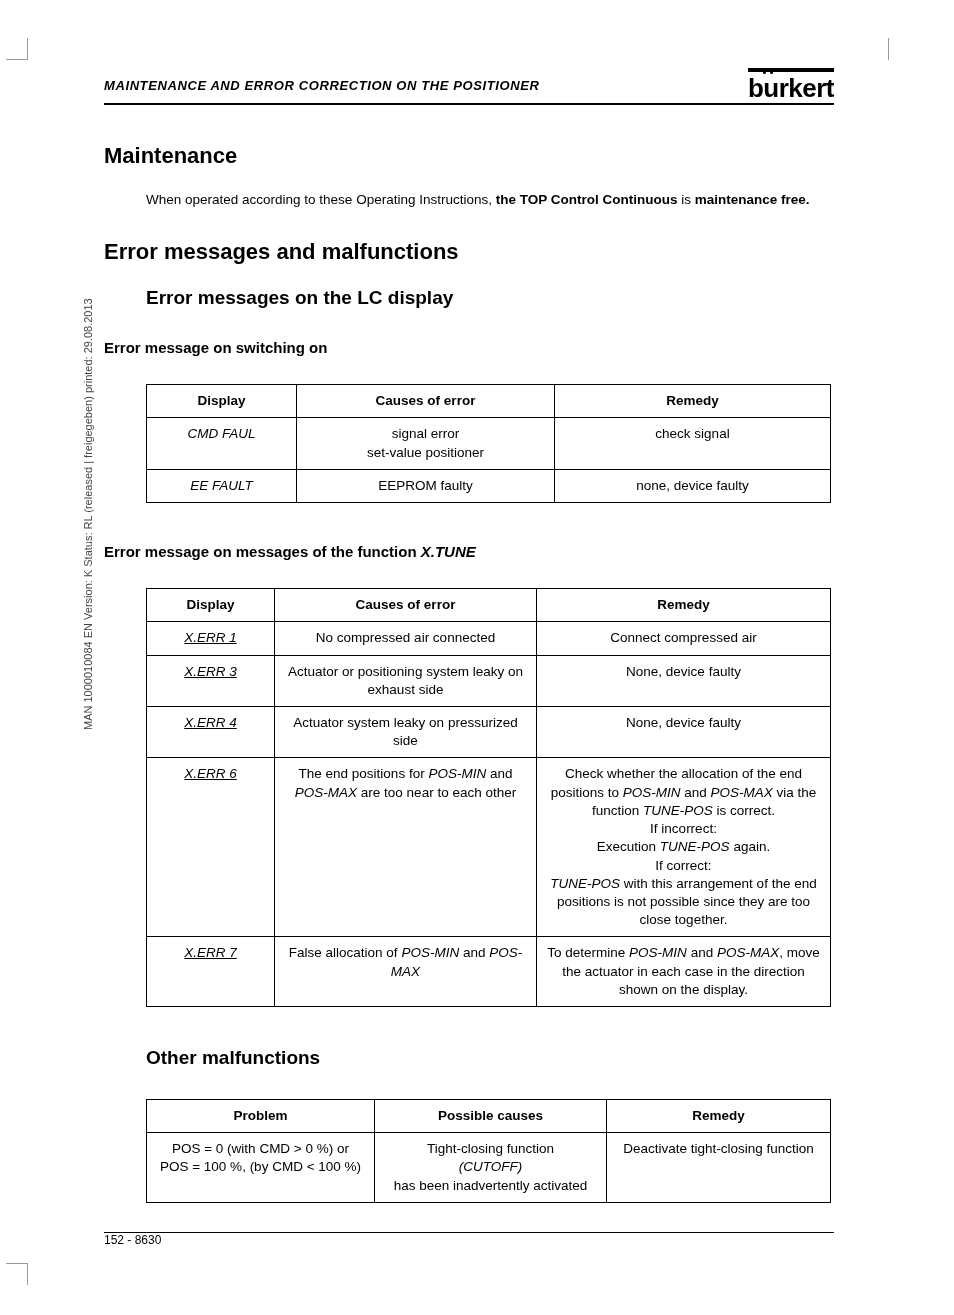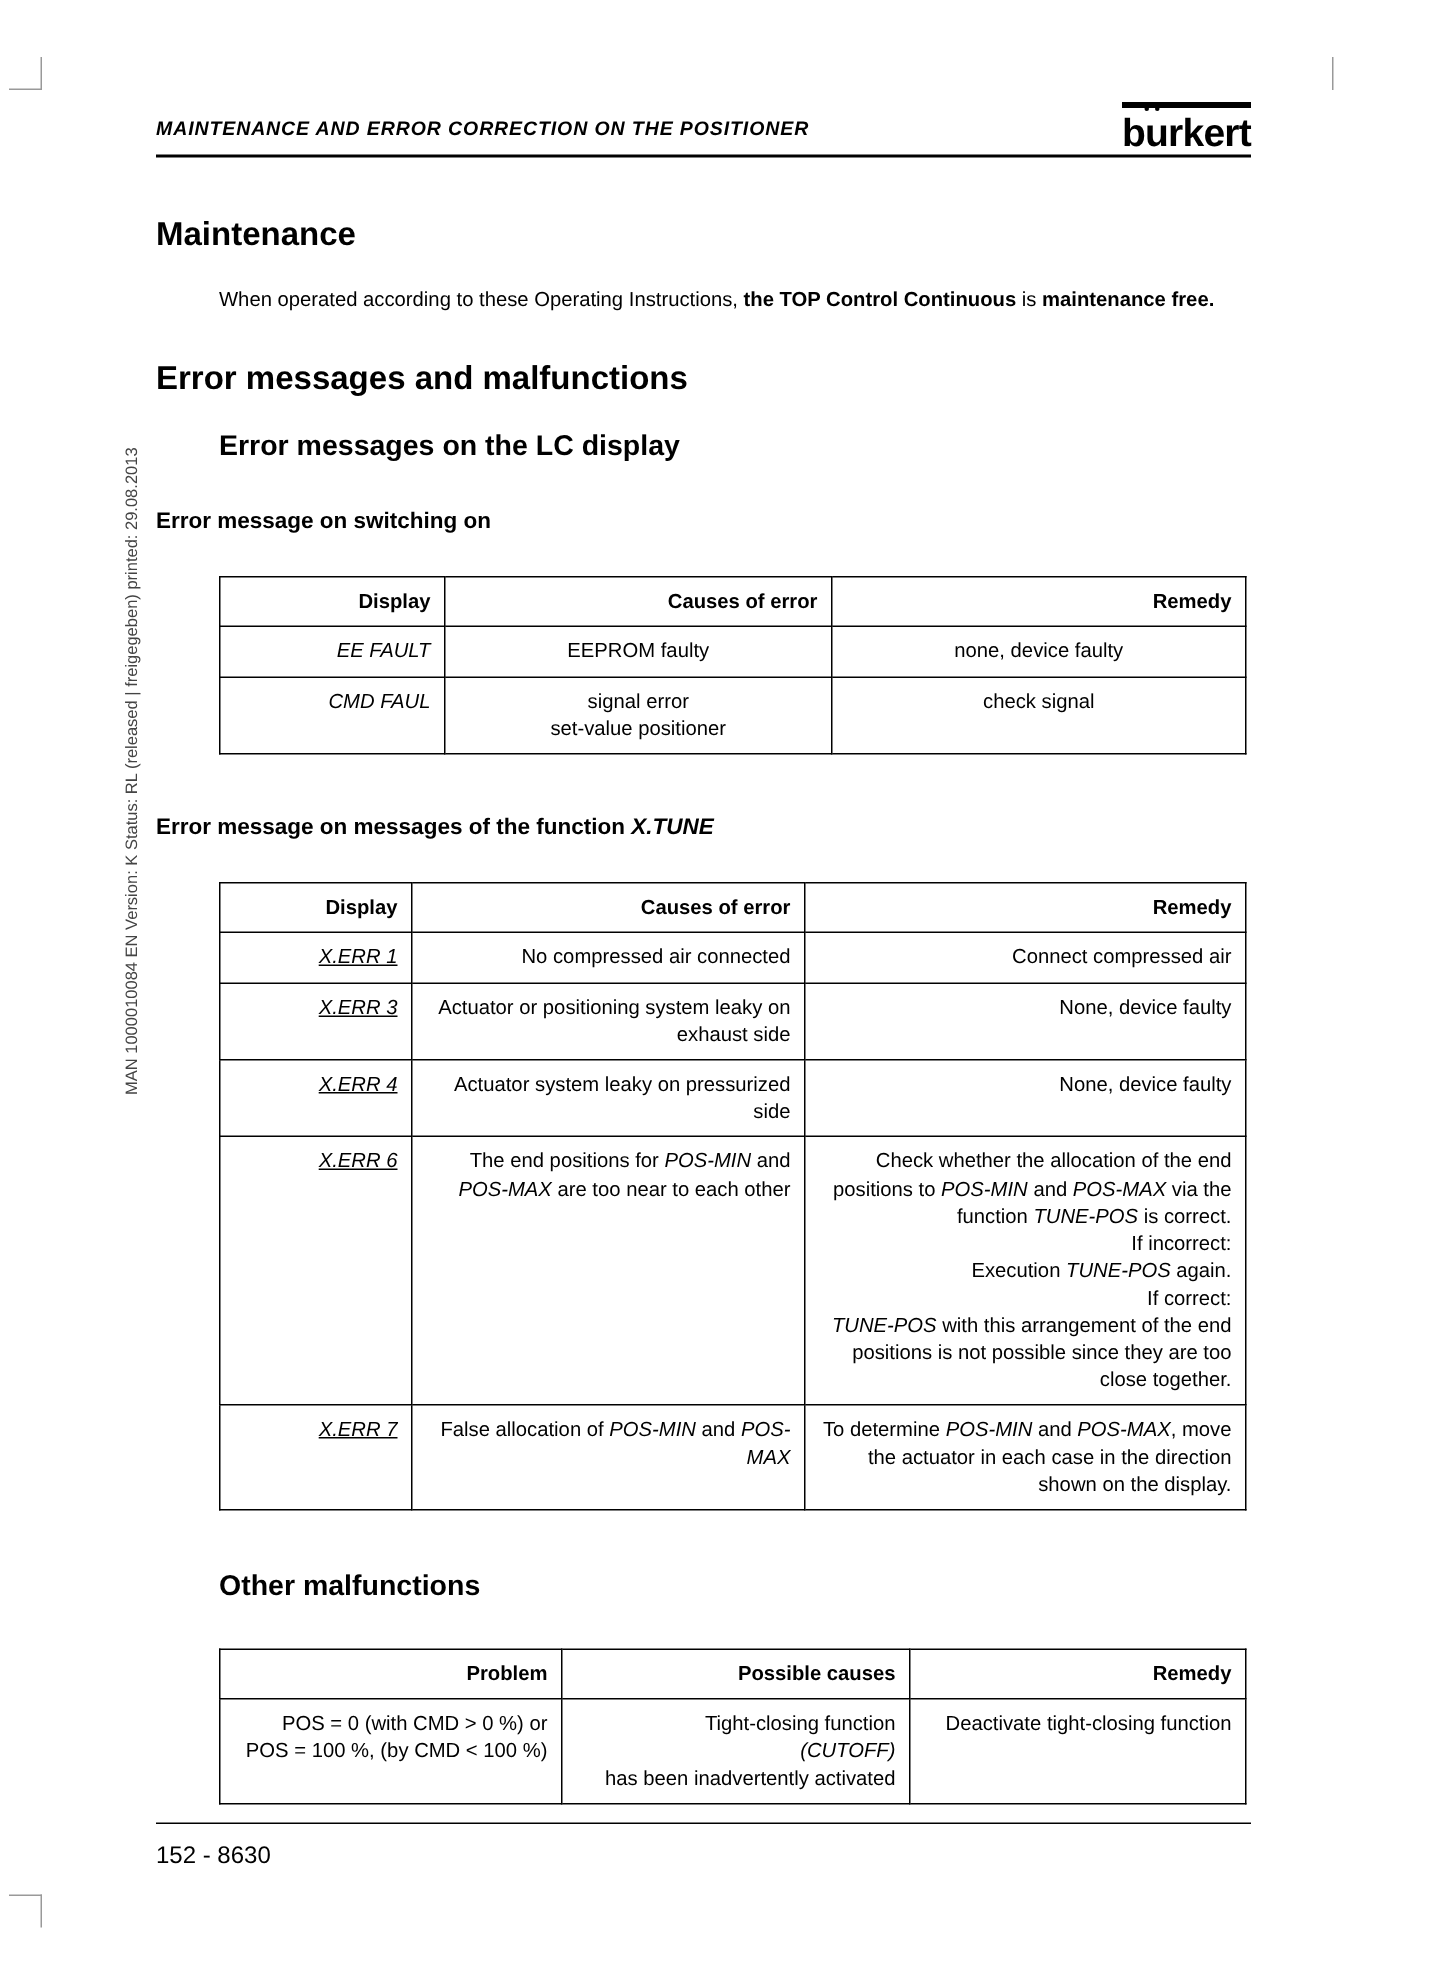--- a/index.html
+++ b/index.html
@@ -87,21 +87,21 @@
     table {
       border-collapse: collapse;
       margin-left: 42px;
       width: 685px;
       font-size: 13.5px;
       margin-bottom: 40px;
     }
     th, td {
       border: 1px solid #000;
       padding: 7px 9px;
-      text-align: right;
+      text-align: center;
       vertical-align: top;
       line-height: 1.35;
     }
     th { font-weight: bold; }
     .t1 col.c1{width:150px;} .t1 col.c2{width:258px;} .t1 col.c3{width:276px;}
     .t2 col.c1{width:128px;} .t2 col.c2{width:262px;} .t2 col.c3{width:294px;}
     .t3 col.c1{width:228px;} .t3 col.c2{width:232px;} .t3 col.c3{width:224px;}
     .t1 td.h-center{text-align:center;}
     .t1 .disp{font-style:italic;}
     .t2 .disp{font-style:italic;text-decoration:underline;}
@@ -115,22 +115,22 @@
       font-size: 11px;
       color: #444;
       white-space: nowrap;
     }
     .footer {
       position: absolute;
       left: 104px;
       bottom: 68px;
       width: 730px;
       border-top: 1px solid #000;
-      padding-top: 13px;
-      font-size: 16px;
+      padding-top: 0;
+      font-size: 12px;
     }
     .h3-xtune .xt { font-style: italic; }
   </style>
 </head>
 <body>
 
 <div class="crop-tl"></div>
 <div class="crop-bl"></div>
 <div class="crop-tr"></div>
 
@@ -159,29 +159,29 @@
         <col class="c2">
         <col class="c3">
       </colgroup>
     <tbody>
         <tr>
       <th>Display</th>
       <th class="h-center">Causes of error</th>
       <th class="h-center">Remedy</th>
     </tr>
     <tr>
-      <td class="disp">EE FAULT</td>
-      <td style="text-align:center">EEPROM faulty</td>
-      <td style="text-align:center">none, device faulty</td>
-    </tr>
-    <tr>
       <td class="disp">CMD FAUL</td>
       <td style="white-space:pre-line;text-align:center">signal error
 set-value positioner</td>
       <td class="h-center" style="text-align:center">check signal</td>
+    </tr>
+    <tr>
+      <td class="disp">EE FAULT</td>
+      <td style="text-align:center">EEPROM faulty</td>
+      <td style="text-align:center">none, device faulty</td>
     </tr>
   </tbody>
     </table>
 
   <h3 class="h3-xtune">
     <span>Error message on messages of the function </span><span class="xt">X.TUNE</span>
   </h3>
 
   <table class="t2">
     <colgroup>

